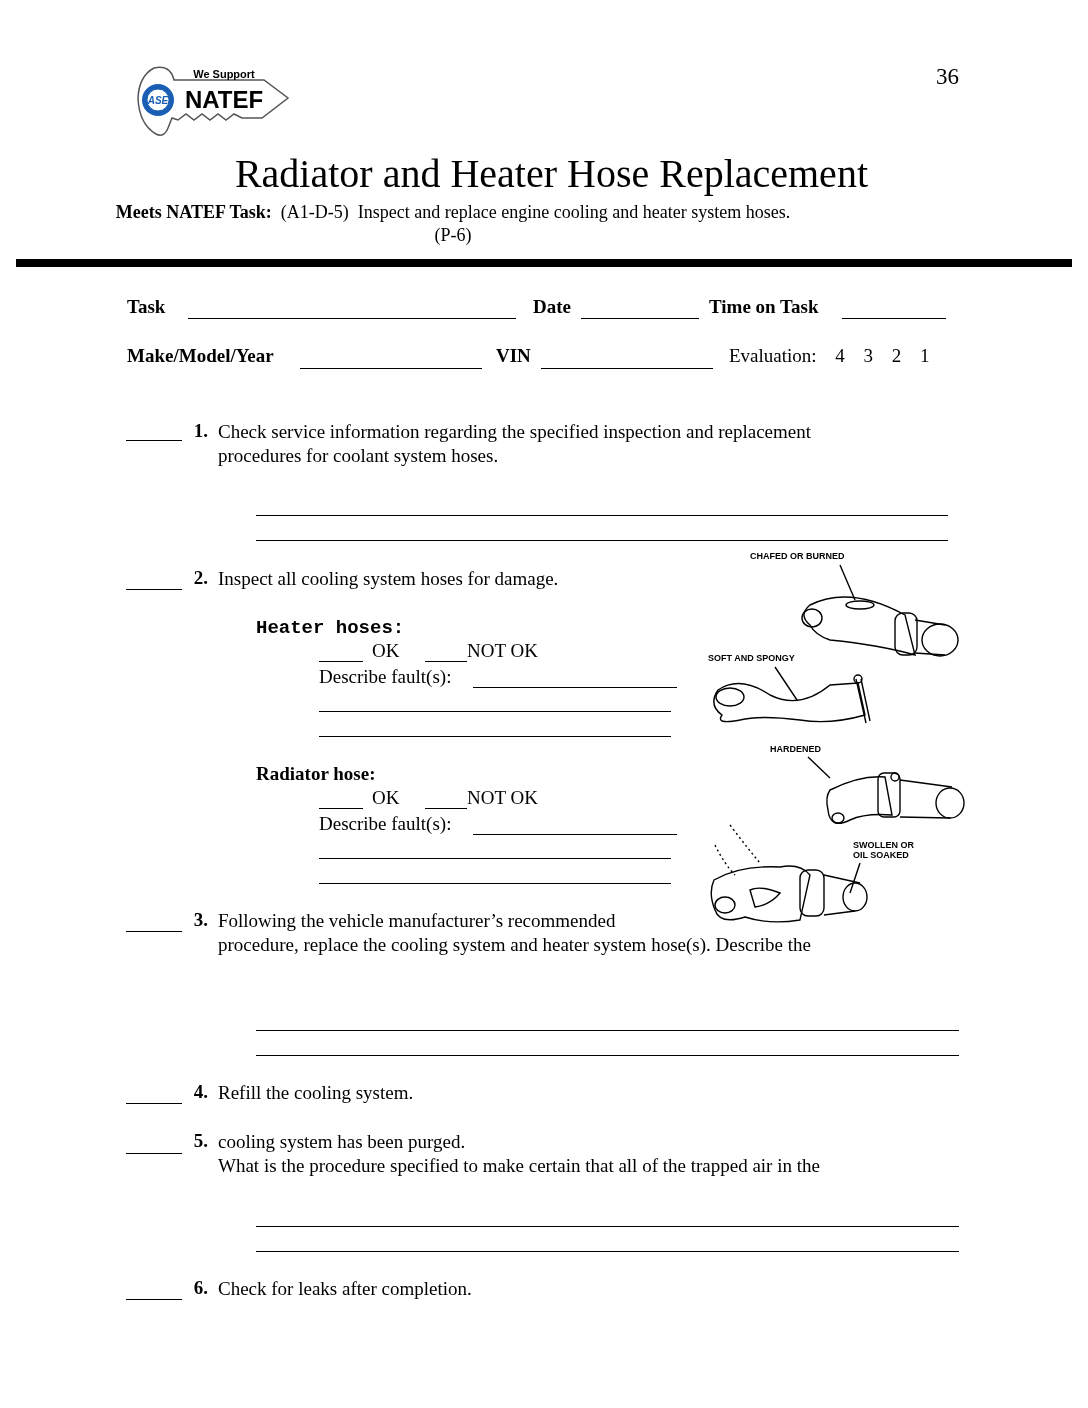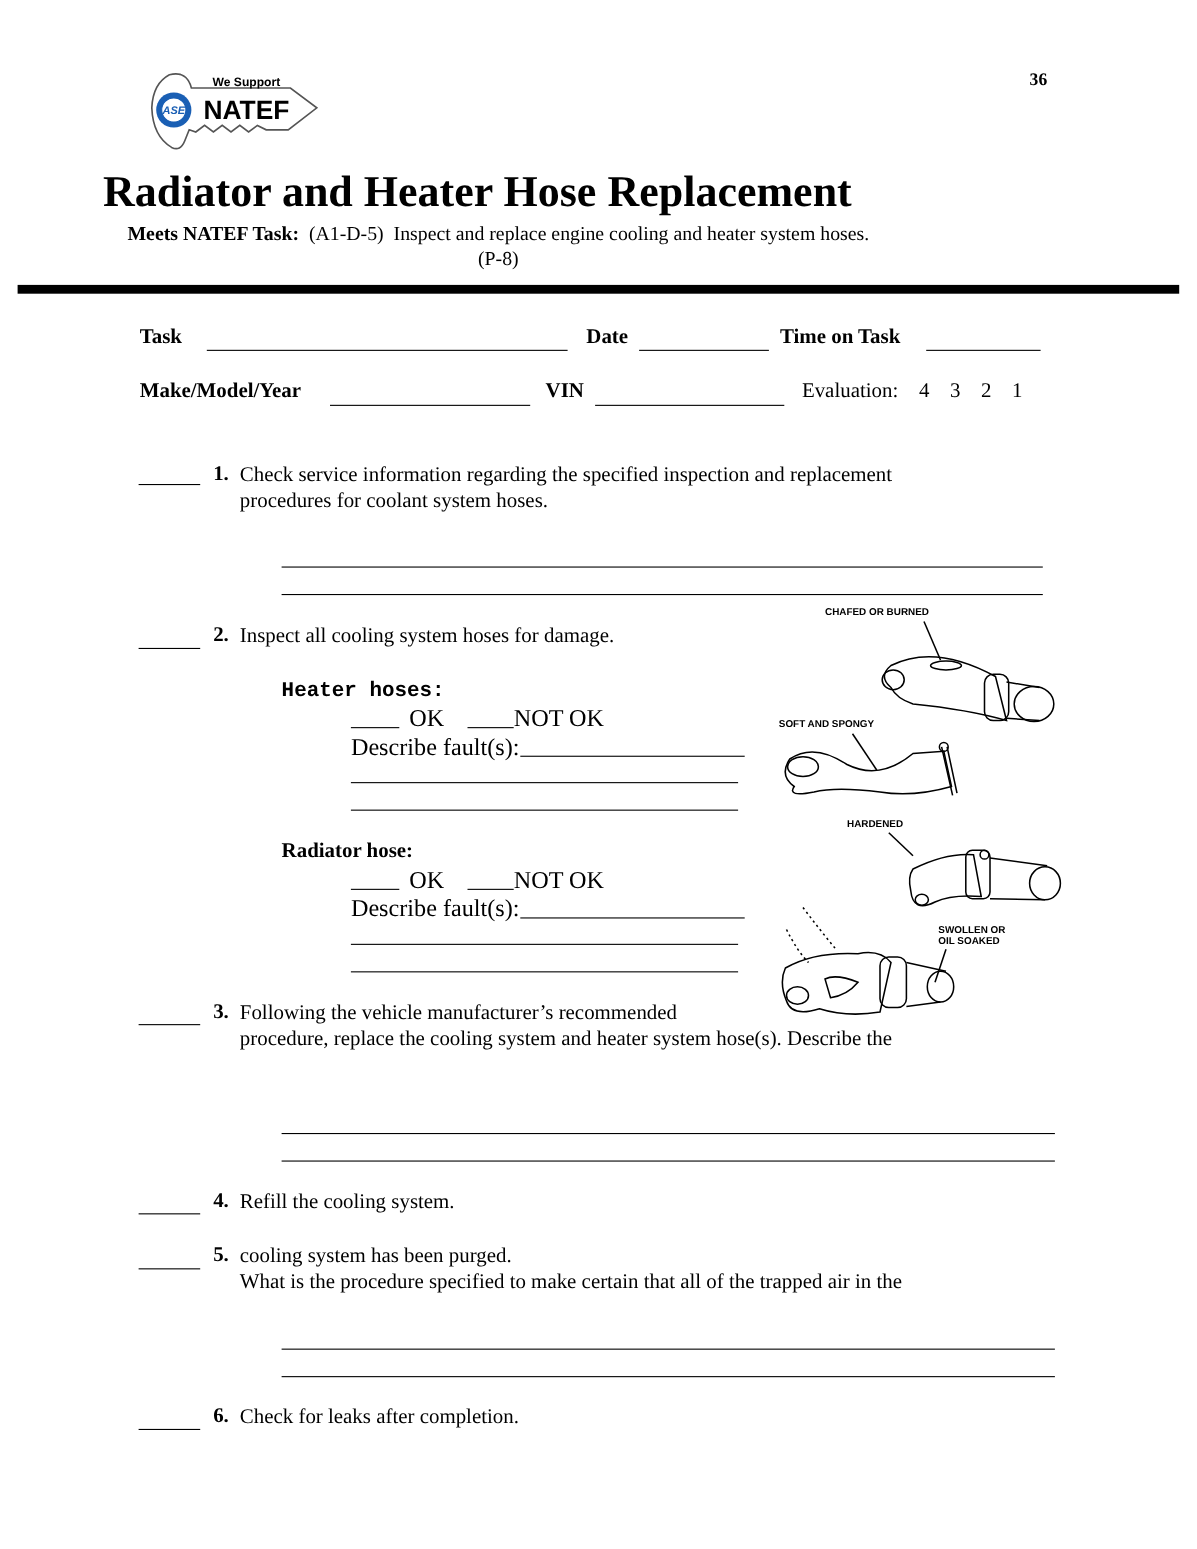--- a/index.html
+++ b/index.html
@@ -1,34 +1,34 @@
 <!DOCTYPE html>
 <html><head>
 <meta charset="utf-8">
 <style>
   html, body { margin:0; padding:0; background:#ffffff; }
   body { width:1088px; height:1408px; position:relative; overflow:hidden;
          font-family:"Liberation Serif", "DejaVu Serif", serif; color:#000; }
   .abs { position:absolute; }
-  .page-num { left:936px; top:64px; font-size:16px; font-weight:bold; }
+  .page-num { left:936px; top:64px; font-size:23px; font-weight:normal; }
   .logo { left:134px; top:58px; width:158px; height:88px; }
-  .title { left:0; width:868px; top:150px; text-align:center; font-size:40px; font-weight:bold; }
+  .title { left:0; width:868px; top:150px; text-align:right; font-size:40px; font-weight:normal; }
   .subtitle { left:0; width:906px; top:201px; text-align:center; font-size:18px; line-height:23px; }
   .subtitle b { font-weight:bold; }
   .rule { left:16px; top:259px; width:1056px; height:8px; background:#000; }
   .field-label { font-size:19px; font-weight:bold; }
   .blank { border-bottom:1.5px solid #000; height:0; }
   .eval { font-size:19px; font-weight:normal; }
   .eval span { margin-left:14px; }
   .step-blank { left:126px; width:56px; border-bottom:1.5px solid #000; height:0; }
   .step-num { font-size:19px; font-weight:bold; width:30px; text-align:right; }
   .step-text { font-size:19px; line-height:24px; }
   .ans-line { left:256px; width:692px; border-bottom:1px solid #000; height:0; }
   .sub-head { font-size:19px; font-weight:bold; }
-  .sub-text { font-size:22px; }
+  .sub-text { font-size:19px; }
   .short-blank { border-bottom:1px solid #000; height:0; }
   .illus { left:700px; top:545px; width:280px; height:385px; }
   .illus-label { font-family:"Liberation Sans", sans-serif; font-size:9px; font-weight:bold; fill:#000; }
 </style>
 </head>
 <body>
 
 <div class="abs page-num">36</div>
 
 <div class="abs logo">
@@ -42,21 +42,21 @@
   </svg>
 </div>
 
 <div class="abs title">Radiator and Heater Hose Replacement</div>
 <div class="abs subtitle">
   <div>
     <b>Meets NATEF Task:</b>&nbsp;
     <span>(A1-D-5)</span>&nbsp;
     <span>Inspect and replace engine cooling and heater system hoses.</span>
   </div>
-  <div>(P-8)</div>
+  <div>(P-6)</div>
 </div>
 <div class="abs rule"></div>
 
 <div class="abs field-label" style="left:127px;top:296px;">Task</div>
 <div class="abs blank" style="left:188px;top:318px;width:328px;"></div>
 <div class="abs field-label" style="left:533px;top:296px;">Date</div>
 <div class="abs blank" style="left:581px;top:318px;width:118px;"></div>
 <div class="abs field-label" style="left:709px;top:296px;">Time on Task</div>
 <div class="abs blank" style="left:842px;top:318px;width:104px;"></div>
 

